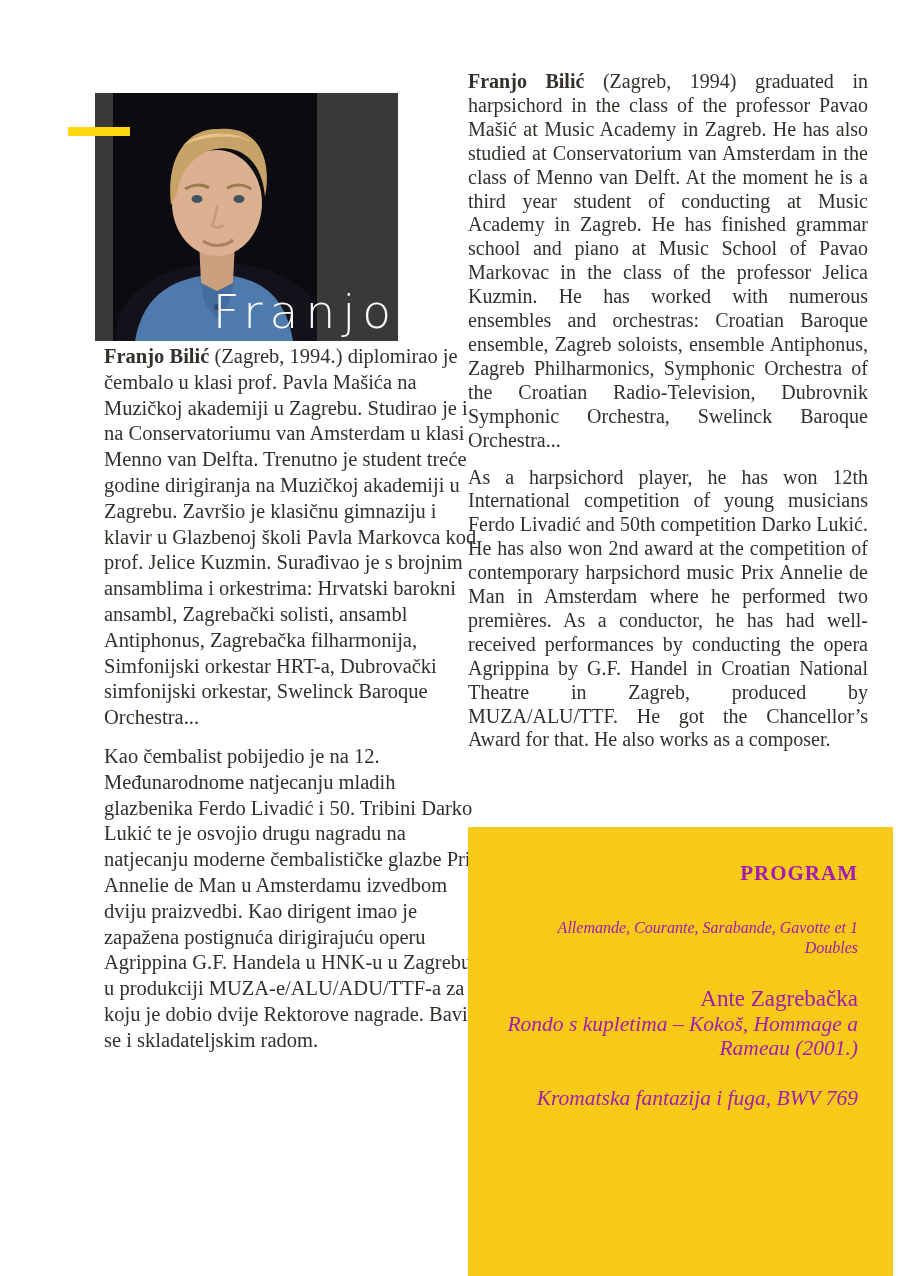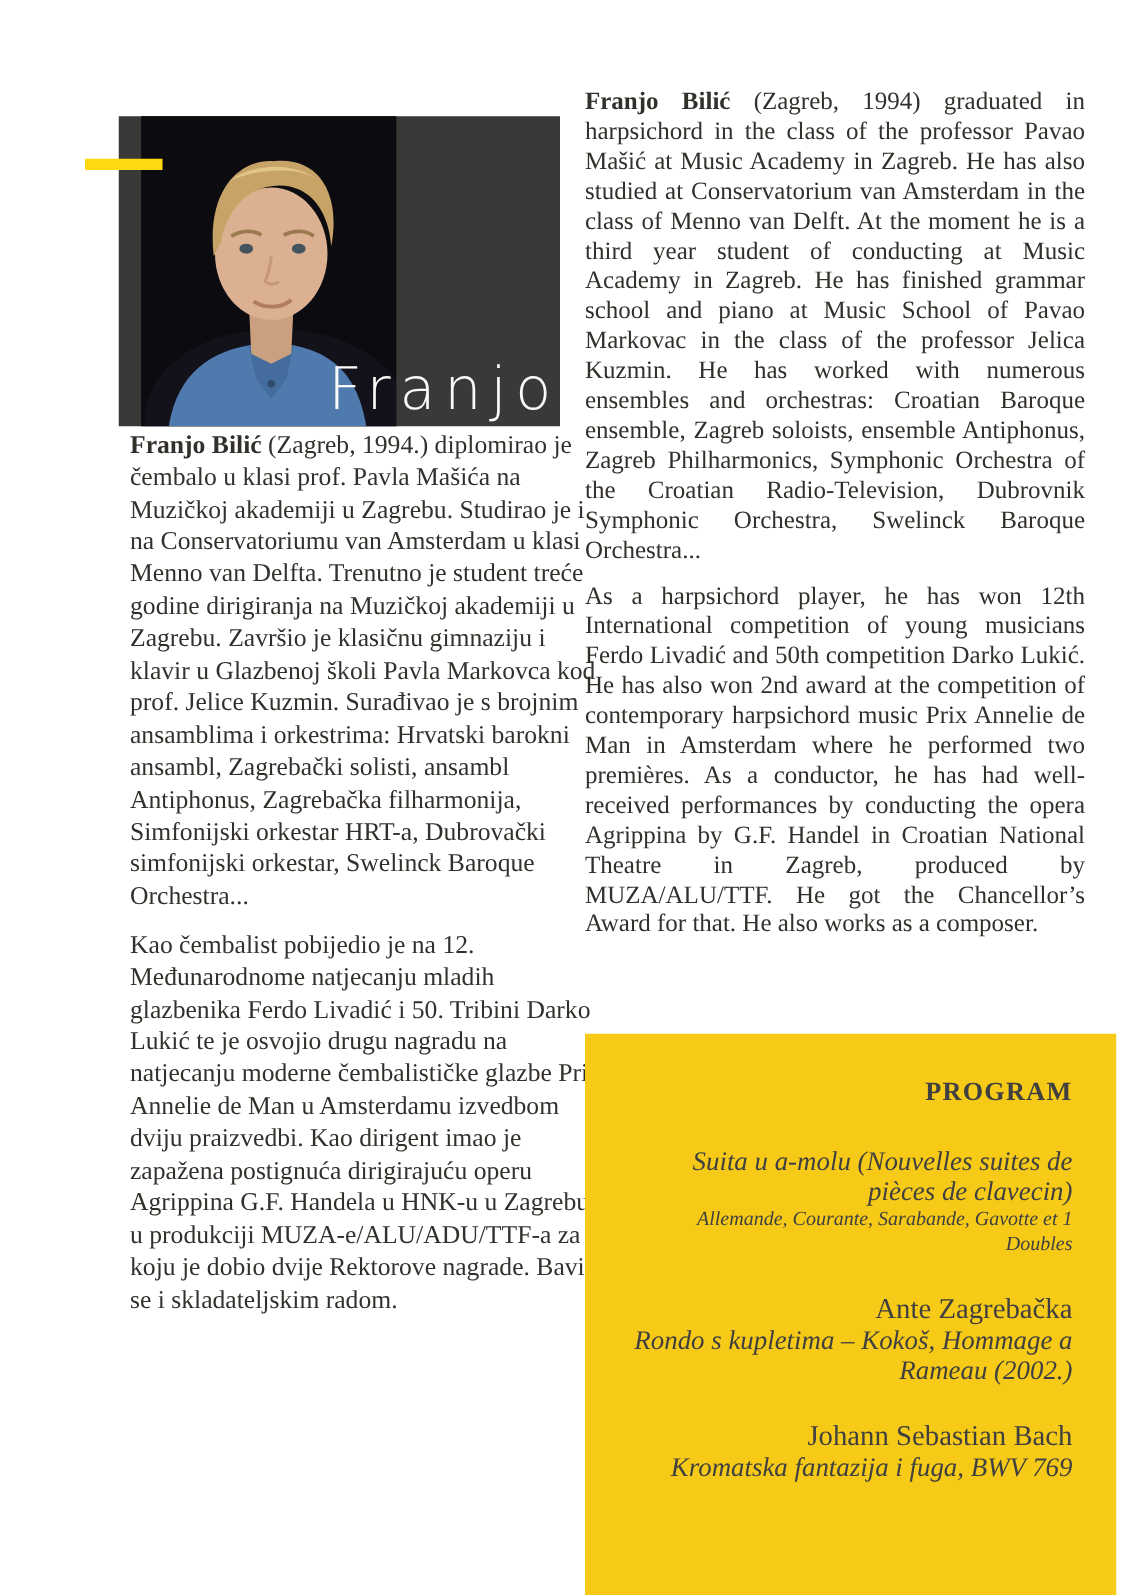--- a/index.html
+++ b/index.html
@@ -7,21 +7,21 @@
     position:relative;
     width:909px;height:1276px;
     background:#ffffff;
     overflow:hidden;
     font-family:"Liberation Serif","DejaVu Serif",serif;
     color:#33302c;
   }
 
   
   .photo-block{
-    position:absolute;left:95px;top:93px;width:353px;height:248px;
+    position:absolute;left:95px;top:93px;width:303px;height:248px;
     background:#3a3937;
   }
   .photo-img{
     position:absolute;left:18px;top:0;width:204px;height:248px;
     background:#0c0b10;overflow:hidden;
   }
   .photo-img svg{display:block;}
   .name-overlay{
     position:absolute;right:0px;bottom:6px;
     font-family:"DejaVu Sans","Liberation Sans",sans-serif;
@@ -55,21 +55,21 @@
   .col-en p{margin:0 0 13px 0;}
   .col-en strong{font-weight:bold;}
 
   
   .program-box{
     position:absolute;left:468px;top:827px;width:425px;height:449px;
     background:#f6ca16;
     box-sizing:border-box;
     padding:34px 35px 0 38px;
     text-align:right;
-    color:#404040;
+    color:#a21caf;
   }
   .program-title{
     font-size:21px;font-weight:bold;letter-spacing:1px;
     margin:0 0 32px 0;
   }
   .program-item{margin:0 0 27px 0;}
   .composer-name{
     font-size:23px;line-height:28px;margin:0;
   }
   .work-title{
@@ -123,28 +123,26 @@
 
   <div class="col-en">
     <p><strong>Franjo Bilić</strong><span> (Zagreb, 1994) graduated in harpsichord in the class of the professor Pavao Mašić at Music Academy in Zagreb. He has also studied at Conservatorium van Amsterdam in the class of Menno van Delft. At the moment he is a third year student of conducting at Music Academy in Zagreb. He has finished grammar school and piano at Music School of Pavao Markovac in the class of the professor Jelica Kuzmin. He has worked with numerous ensembles and orchestras: Croatian Baroque ensemble, Zagreb soloists, ensemble Antiphonus, Zagreb Philharmonics, Symphonic Orchestra of the Croatian Radio-Television, Dubrovnik Symphonic Orchestra, Swelinck Baroque Orchestra...</span></p>
     <p>As a harpsichord player, he has won 12th International competition of young musicians Ferdo Livadić and 50th competition Darko Lukić. He has also won 2nd award at the competition of contemporary harpsichord music Prix Annelie de Man in Amsterdam where he performed two premières. As a conductor, he has had well-received performances by conducting the opera Agrippina by G.F. Handel in Croatian National Theatre in Zagreb, produced by MUZA/ALU/TTF. He got the Chancellor’s Award for that. He also works as a composer.</p>
   </div>
 
   <div class="program-box">
     <p class="program-title">PROGRAM</p>
 
     <div class="program-item">
-      <p class="work-title">Suita u a-molu (Nouvelles suites de pièces de clavecin)</p>
       <p class="work-movements">Allemande, Courante, Sarabande,  Gavotte et 1 Doubles</p>
     </div>
 
     <div class="program-item">
       <p class="composer-name">Ante Zagrebačka</p>
-      <p class="work-title">Rondo s kupletima – Kokoš, Hommage a Rameau (2002.)</p>
+      <p class="work-title">Rondo s kupletima – Kokoš, Hommage a Rameau (2001.)</p>
     </div>
 
     <div class="program-item">
-      <p class="composer-name">Johann Sebastian Bach</p>
       <p class="work-title">Kromatska fantazija i fuga, BWV 769</p>
     </div>
   </div>
 
 </div>
 
 </body></html>

